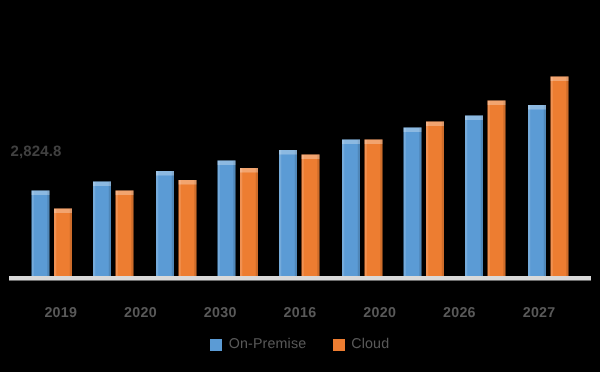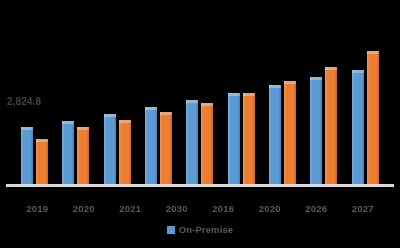--- a/index.html
+++ b/index.html
@@ -137,21 +137,21 @@
     align-items: center;
     gap: 4px;
   }
   .legend-swatch {
     width: 8px;
     height: 8px;
     display: inline-block;
   }
   .legend-label {
     font-size: 9.5px;
-    font-weight: bold;
+    font-weight: normal;
     color: #595959;
     letter-spacing: 0.1px;
     line-height: 12px;
   }
 </style>
 </head>
 <body>
 
 <div id="chart-root">
 
@@ -194,30 +194,33 @@
           <div class="bar cloud" style="height: 81.875%; background: rgb(237, 125, 49);"></div>
         </div>
       </div>
   </div>
 
   <div id="axis-line"></div>
 
   <div id="xaxis-labels">
       <div class="xtick">2019</div>
       <div class="xtick">2020</div>
-      <div class="xtick">2021</div>
       <div class="xtick">2030</div>
       <div class="xtick">2016</div>
       <div class="xtick">2020</div>
       <div class="xtick">2026</div>
       <div class="xtick">2027</div>
     </div>
 
   <div id="data-label">2,824.8</div>
 
   <div id="legend">
       <div class="legend-item">
         <span class="legend-swatch" style="background: rgb(91, 155, 213);"></span>
         <span class="legend-label">On-Premise</span>
       </div>
+      <div class="legend-item">
+        <span class="legend-swatch" style="background: rgb(237, 125, 49);"></span>
+        <span class="legend-label">Cloud</span>
+      </div>
     </div>
 
 </div>
 
 </body></html>

